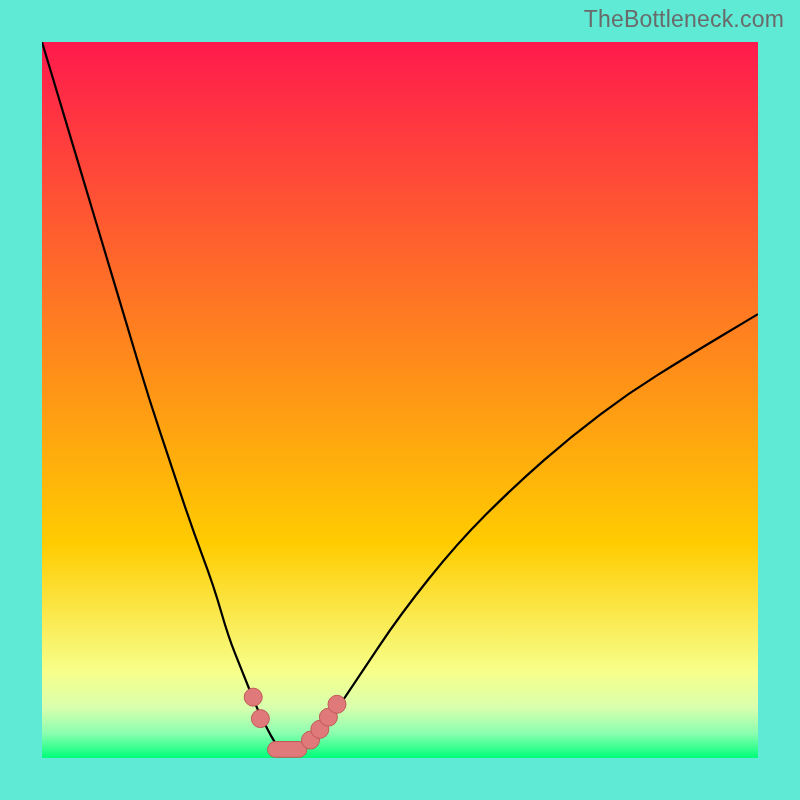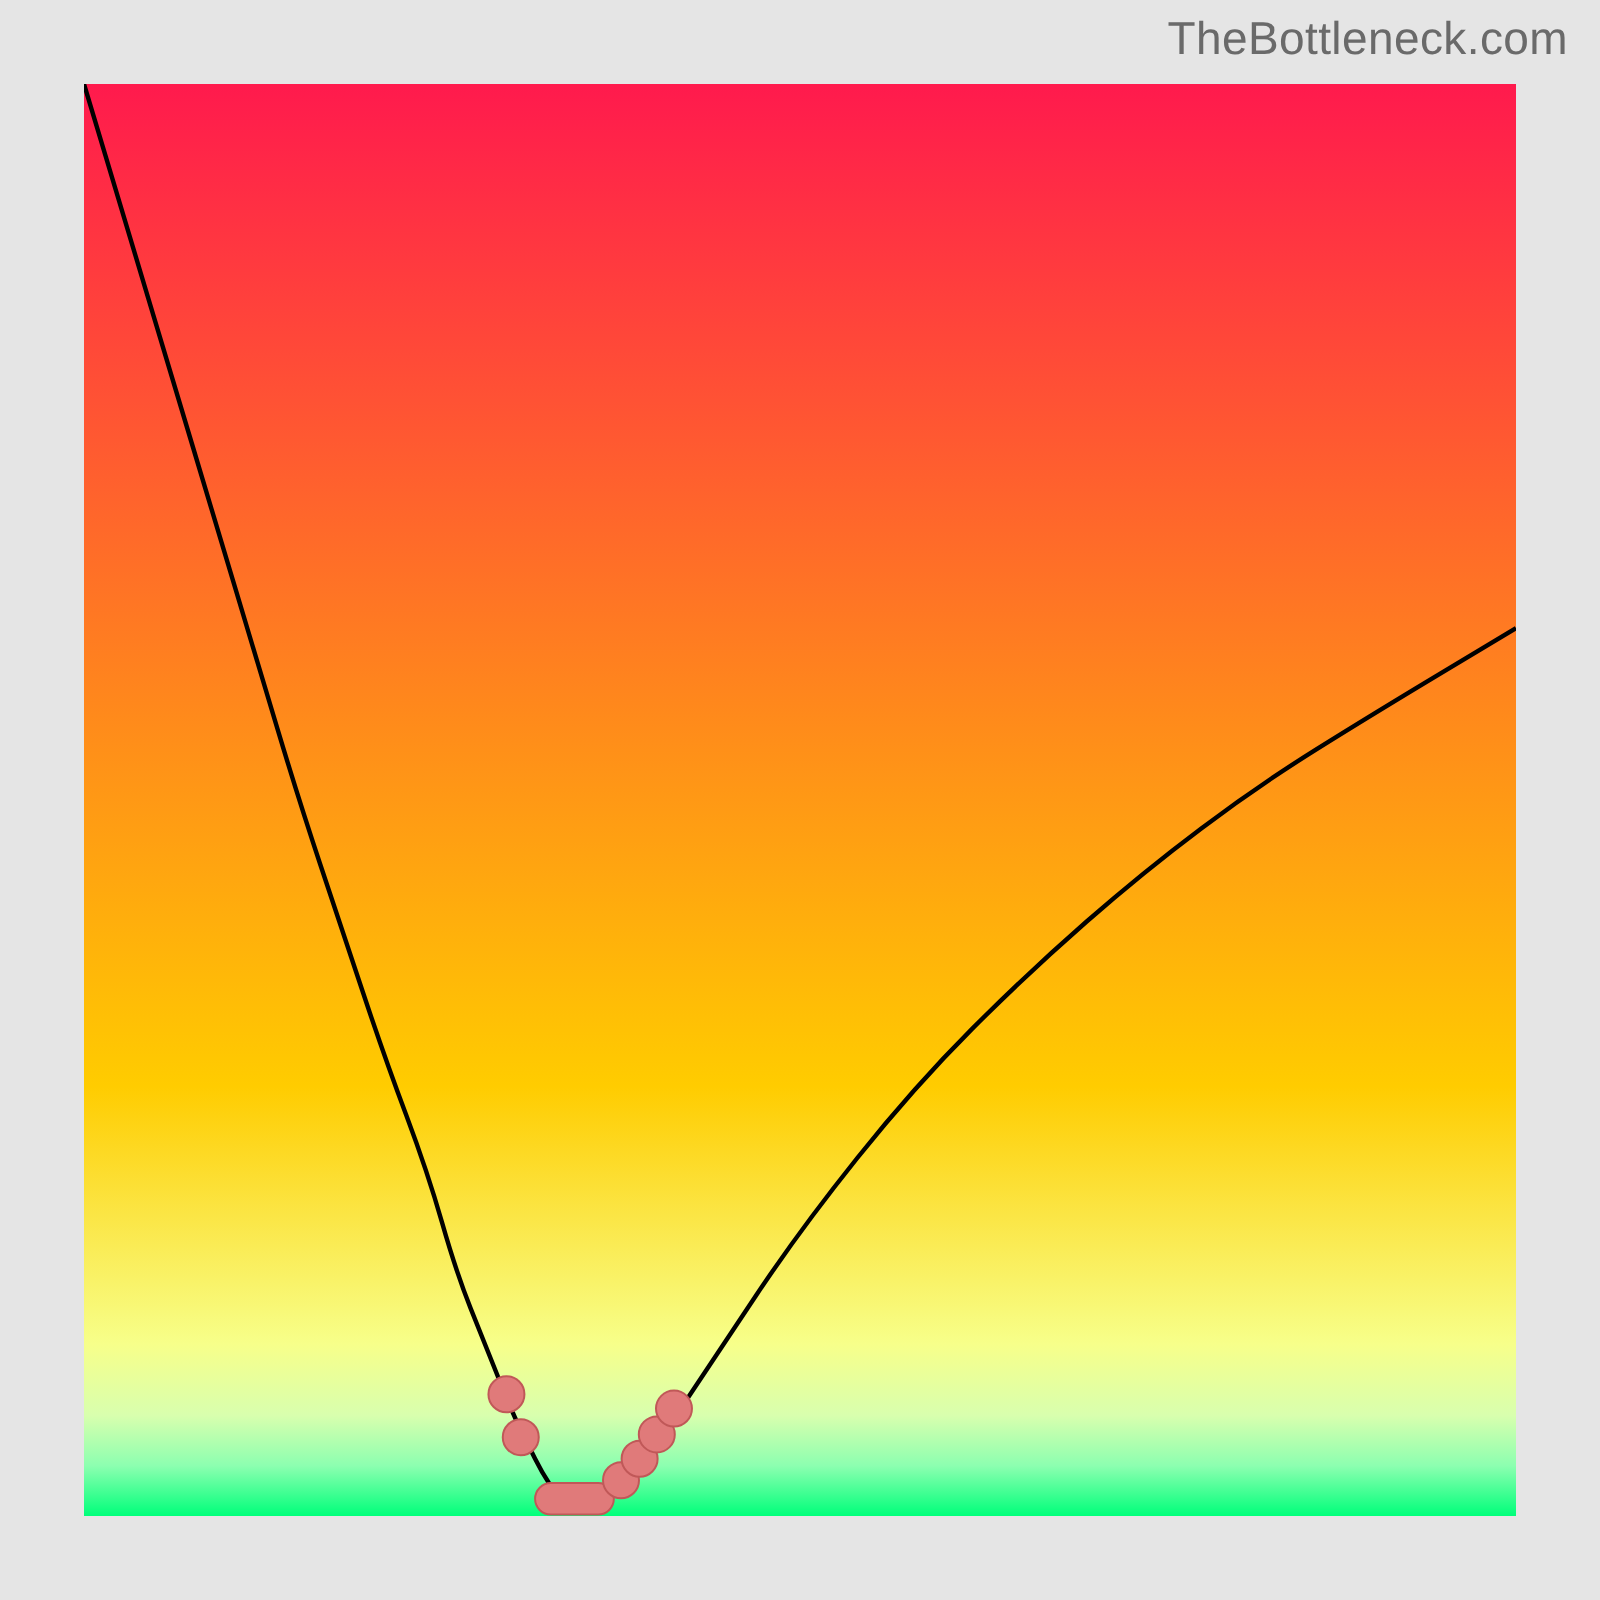--- a/index.html
+++ b/index.html
@@ -10,21 +10,21 @@
     background: #000;
     font-family: Arial, Helvetica, sans-serif;
     overflow: hidden;
   }
   .frame {
     position: absolute;
     left: 0;
     top: 0;
     width: 800px;
     height: 800px;
-    background: #e5e5e5;
+    background: #5eead4;
   }
   .plot-area {
     position: absolute;
     left: 42px;
     top: 42px;
     width: 716px;
     height: 716px;
     
   }
   .watermark {

